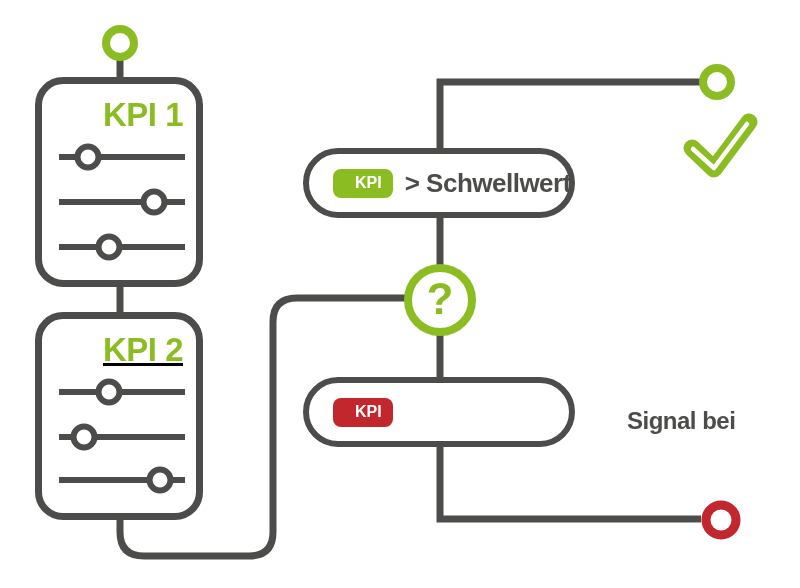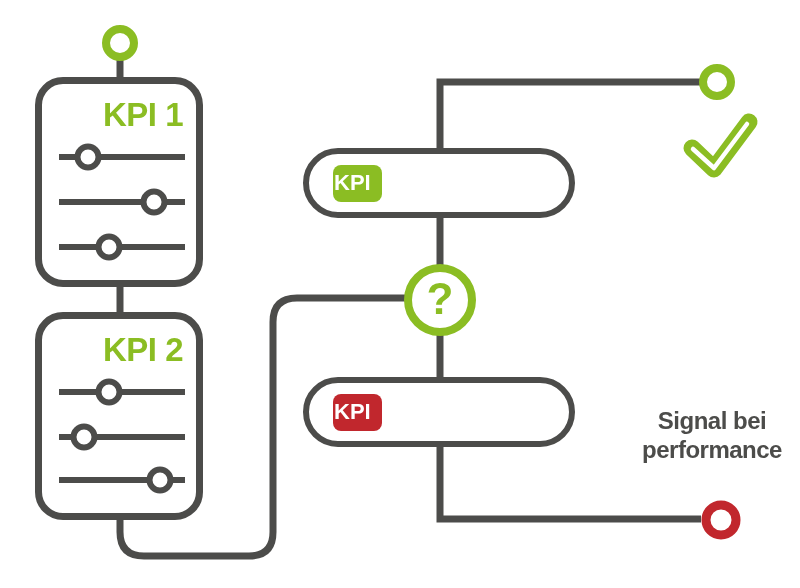--- a/index.html
+++ b/index.html
@@ -37,21 +37,21 @@
   .kpi-box {
     position: absolute;
     width: 168px;
     background: var(--white);
     border: 7px solid var(--gray);
     border-radius: 28px;
     z-index: 2;
     padding-left: 48px;
   }
   .kpi-box.box1 { left: 35px; top: 77px; height: 210px; }
-  .kpi-box.box2 { left: 35px; top: 312px; height: 208px; }
+  .kpi-box.box2 { left: 35px; top: 312px; height: 208px; text-decoration: underline; }
   .kpi-title {
     margin-top: 12px;
     text-align: center;
     font-size: 33px;
     font-weight: bold;
     letter-spacing: -0.5px;
     color: var(--green);
   }
   .slider { position: absolute; left: 15px; }
   .slider-line { stroke: var(--gray); stroke-width: 6; }
@@ -68,23 +68,23 @@
     display: flex;
     align-items: center;
     padding-left: 24px;
     z-index: 2;
   }
   .pill.above { top: 148px; }
   .pill.below { top: 377px; }
   .kpi-badge {
     display: inline-block;
     color: var(--white);
-    font-size: 22px;
-    font-weight: bold;
-    padding: 5px 11px 6px 1px;
+    font-size: 16px;
+    font-weight: bold;
+    padding: 5px 11px 6px 22px;
     border-radius: 8px;
     margin-right: 12px;
   }
   .kpi-badge.green { background: var(--green); }
   .kpi-badge.red { background: var(--red); }
   .pill-text {
     font-size: 26px;
     font-weight: bold;
     letter-spacing: -0.5px;
     color: var(--gray);
@@ -108,21 +108,21 @@
     font-size: 44px;
     font-weight: bold;
     line-height: 1;
     margin-top: -3px;
   }
 
   .signal-label {
     position: absolute;
     left: 627px; top: 406px;
     width: 170px;
-    text-align: center;
+    text-align: left;
     font-size: 24px;
     line-height: 29px;
     font-weight: bold;
     letter-spacing: -0.5px;
     color: var(--gray);
     z-index: 2;
   }
   .signal-line { display: block; }
 </style>
 </head>
@@ -177,28 +177,28 @@
       <circle class="slider-knob" cx="27" cy="15" r="10.5"></circle>
     </svg>
     <svg class="slider" style="top:146px" width="130" height="30">
       <line class="slider-line" x1="2" y1="15" x2="128" y2="15"></line>
       <circle class="slider-knob" cx="103" cy="15" r="10.5"></circle>
     </svg>
   </div>
 
   <div class="pill above">
     <span class="kpi-badge green">KPI</span>
+    <span class="pill-text">&gt; Schwellwert</span>
   </div>
 
   <div class="question-node">
     <span class="question-mark">?</span>
   </div>
 
   <div class="pill below">
     <span class="kpi-badge red">KPI</span>
   </div>
 
   <div class="signal-label">
     <span class="signal-line">Signal bei</span>
-    <span class="signal-line">performance</span>
   </div>
 
 </div>
 
 </body></html>

